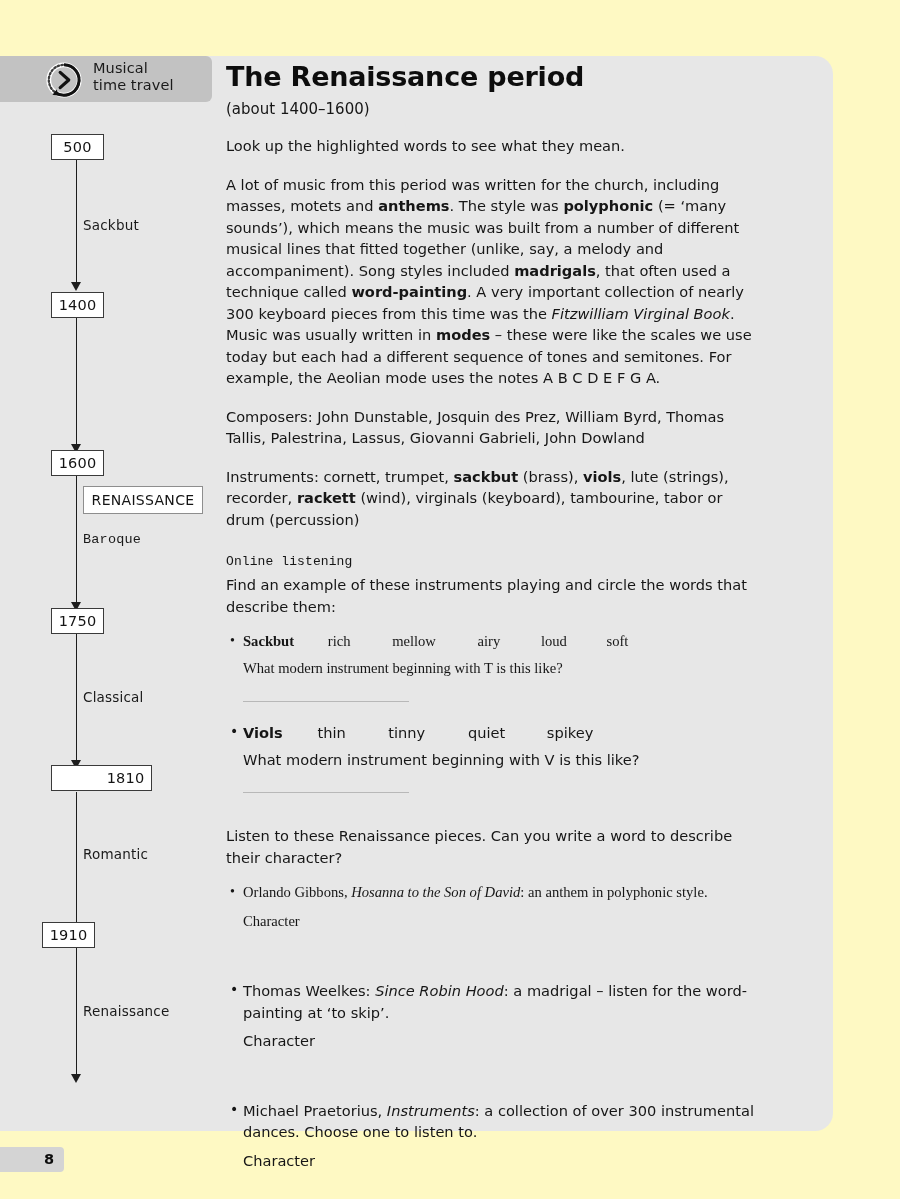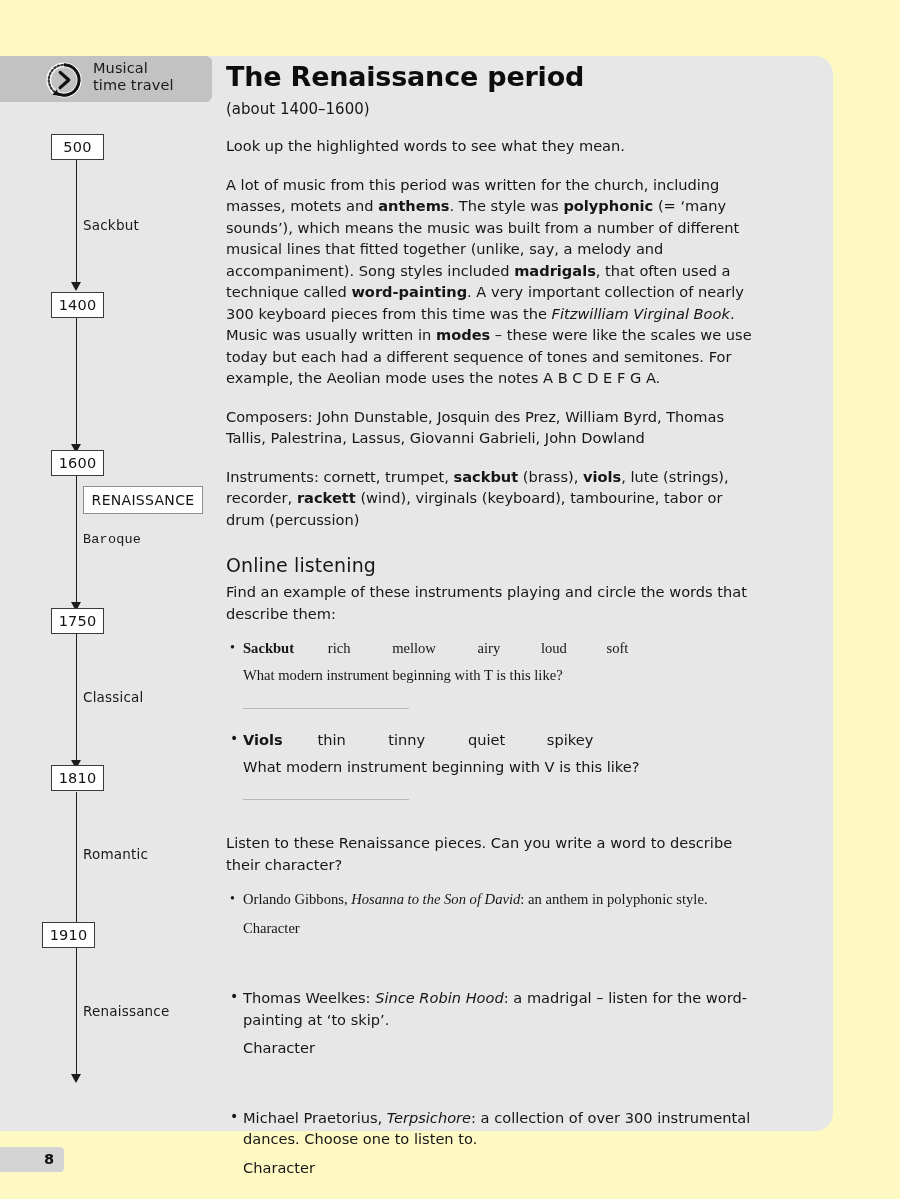--- a/index.html
+++ b/index.html
@@ -141,24 +141,25 @@
     margin: 17px 0 0 0;
     font-size: 14.6px;
     line-height: 21.5px;
     color: #161616;
   }
   p.body b { font-weight: bold; }
   p.body i { font-style: italic; }
 
   h2.section {
     margin: 24px 0 0 0;
-    font-size: 19px;
+    font-size: 13px;
     font-weight: normal;
     color: #161616;
     letter-spacing: .1px;
+    font-family: Liberation Mono, monospace;
   }
   p.tight {
     margin: 5px 0 0 0;
     font-size: 14.6px;
     line-height: 21.5px;
   }
 
   
   ul.bul {
     margin: 14px 0 0 0;
@@ -258,21 +259,21 @@
     <div class="tl-arrow" style="left:71px;top:492px;"></div>
     <div class="tl-axis" style="top:524px;height:131px;"></div>
     <div class="tl-arrow" style="left:71px;top:650px;"></div>
     <div class="tl-axis" style="top:682px;height:287px;"></div>
     <div class="tl-arrow" style="left:71px;top:964px;"></div>
 
     <div class="tl-box" style="left:51px;top:24px;width:51px;">500</div>
     <div class="tl-box" style="left:51px;top:182px;width:51px;">1400</div>
     <div class="tl-box" style="left:51px;top:340px;width:51px;">1600</div>
     <div class="tl-box" style="left:51px;top:498px;width:51px;">1750</div>
-    <div class="tl-box" style="left:51px;top:655px;width:51px;">1810</div>
+    <div class="tl-box" style="left:51px;top:655px;width:51px;padding-left:48px;">1810</div>
     <div class="tl-box" style="left:42px;top:812px;width:51px;">1910</div>
 
     <div class="tl-era" style="left:83px;top:107px;">Sackbut</div>
     <div class="tl-era" style="left:83px;top:422px;font-family:Liberation Mono, monospace;">Baroque</div>
     <div class="tl-era" style="left:83px;top:579px;">Classical</div>
     <div class="tl-era" style="left:83px;top:736px;">Romantic</div>
     <div class="tl-era" style="left:83px;top:893px;">Renaissance</div>
 
     <div id="renaissance-box">RENAISSANCE</div>
   </div>
@@ -330,21 +331,21 @@
         </span>
       </li>
       <li style="margin-top:20px;">
         <span><span>Thomas Weelkes: </span><i>Since Robin Hood</i><span>: a madrigal – listen for the word-painting at ‘to skip’.</span></span>
         <span class="charrow">
           <span class="lbl">Character</span>
           <span class="rule-long"></span>
         </span>
       </li>
       <li style="margin-top:20px;">
-        <span><span>Michael Praetorius, </span><i>Terpsichore</i><span>: a collection of over 300 instrumental dances. Choose one to listen to.</span></span>
+        <span><span>Michael Praetorius, </span><i>Instruments</i><span>: a collection of over 300 instrumental dances. Choose one to listen to.</span></span>
         <span class="charrow">
           <span class="lbl">Character</span>
           <span class="rule-long"></span>
         </span>
       </li>
     </ul>
   </div>
 
   <div id="pageno">8</div>
 </div>

